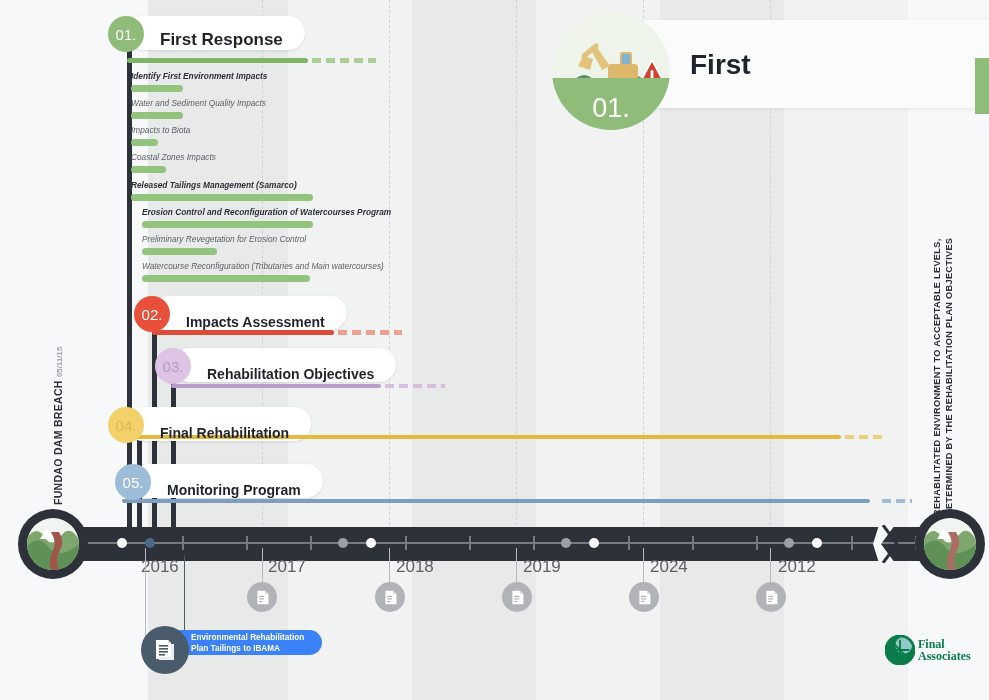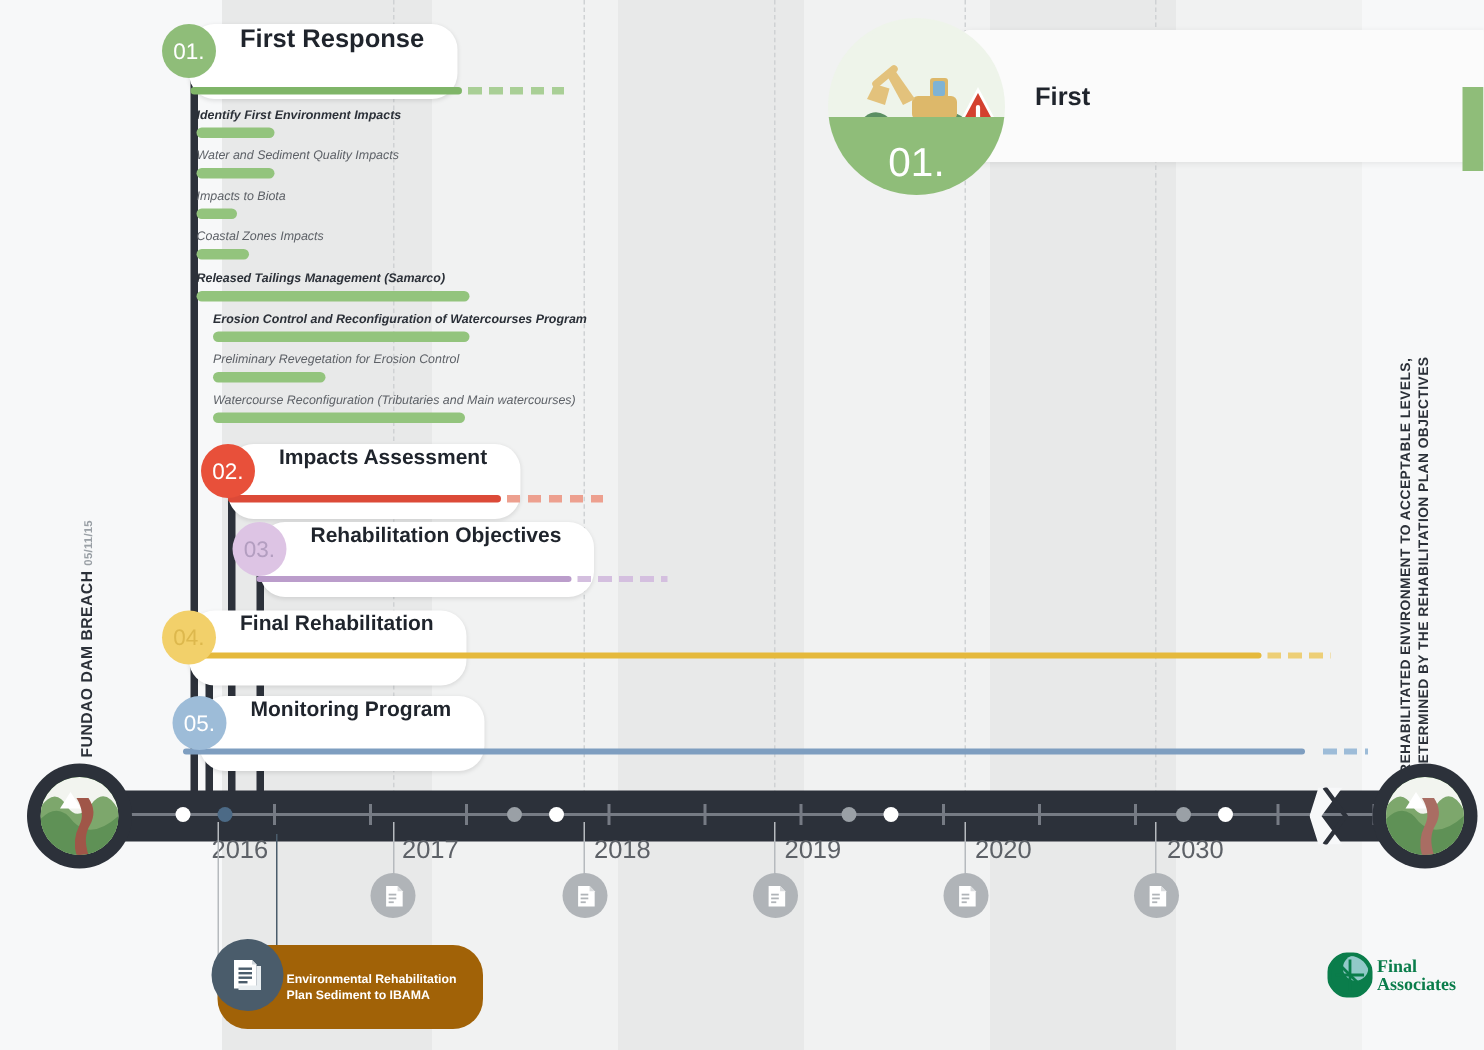--- a/index.html
+++ b/index.html
@@ -32,23 +32,23 @@
   #right-caption{left:931px;top:516px;transform:rotate(-90deg);font-size:9.2px;line-height:12px;
                  color:#2b3038;text-align:left;}
   #right-caption div{white-space:nowrap;}
 
   
   .spine{position:absolute;background:#2c313a;border-radius:2px;}
 
   
   .phase{position:absolute;height:34px;display:flex;align-items:center;}
   .phase .pill{
-    position:absolute;left:18px;top:0;height:50px;
+    position:absolute;left:18px;top:0;height:34px;
     background:#ffffff;border-radius:17px;
-    display:flex;align-items:flex-start;
+    display:flex;align-items:flex-end;
     padding:0 22px 0 34px;
     box-shadow:0 1px 3px rgba(0,0,0,.10);
     font-weight:bold;color:#1f242c;
     white-space:nowrap;
   }
   .phase .badge{
     position:absolute;left:0;top:0;width:36px;height:36px;border-radius:50%;
     display:flex;align-items:center;justify-content:center;
     color:#fff;font-size:15px;font-weight:500;z-index:3;
     font-family:"Liberation Sans", sans-serif;
@@ -80,40 +80,40 @@
   .endcap{position:absolute;width:70px;height:70px;border-radius:50%;
           background:#2c313a;display:flex;align-items:center;justify-content:center;}
   .endcap .inner{width:52px;height:52px;border-radius:50%;overflow:hidden;position:relative;background:#8fb97f;}
 
   .yearlabel{position:absolute;font-size:17px;color:#5d6167;}
   .yeardrop{position:absolute;width:1px;background:#b6babe;}
   .doc-circle{position:absolute;width:30px;height:30px;border-radius:50%;
               background:#b0b4b8;display:flex;align-items:center;justify-content:center;}
 
   
-  #ibama{position:absolute;left:145px;top:630px;height:56px;
-         background:#a16207;border-radius:20px;display:flex;align-items:center;
+  #ibama{position:absolute;left:145px;top:630px;height:25px;
+         background:#3b82f6;border-radius:20px;display:flex;align-items:center;
          padding-left:46px;padding-right:18px;}
   #ibama .txt{color:#fff;font-size:8.2px;font-weight:bold;line-height:11px;white-space:nowrap;}
   #ibama-icon{position:absolute;left:141px;top:626px;width:48px;height:48px;border-radius:50%;
               background:#4a5c6b;display:flex;align-items:center;justify-content:center;}
   #ibama-stem{position:absolute;left:184px;top:556px;width:1px;height:74px;background:#4a5c6b;}
 
   #legend{position:absolute;left:703px;top:622px;width:158px;height:56px;
           background:#f7f8f9;border:1px solid #e2e4e6;border-radius:7px;
           display:flex;align-items:center;padding-left:14px;}
   #legend .lic{width:34px;height:34px;border-radius:50%;background:#b0b4b8;
                display:flex;align-items:center;justify-content:center;margin-right:12px;}
   #legend .ltx{font-size:9.5px;color:#4a4f55;line-height:13px;}
 
   
   #hdr-card{position:absolute;left:640px;top:20px;width:350px;height:88px;
             background:#fbfbfb;border-radius:6px;box-shadow:0 1px 4px rgba(0,0,0,.07);
             display:flex;align-items:center;padding-left:50px;}
-  #hdr-card .ht{font-size:17px;font-weight:bold;color:#1f242c;line-height:27px;}
+  #hdr-card .ht{font-size:28px;font-weight:bold;color:#1f242c;line-height:27px;}
   #hdr-badge{position:absolute;left:552px;top:12px;width:118px;height:118px;border-radius:50%;
              background:#eef4ea;overflow:hidden;}
   #hdr-badge .half{position:absolute;left:0;bottom:0;width:118px;height:52px;background:#8fbd79;}
   #hdr-badge .num{position:absolute;left:0;bottom:6px;width:118px;text-align:center;
                   color:#ffffff;font-size:27px;}
   #hdr-accent{position:absolute;left:975px;top:58px;width:14px;height:56px;background:#8fbd79;}
 
   
   #golder{position:absolute;left:885px;top:632px;width:96px;height:36px;display:flex;align-items:center;}
   #golder .gtext{font-family:"Liberation Serif", serif;color:#0a7d4b;font-weight:bold;
@@ -352,49 +352,49 @@
   <div class="doc-circle" style="left:502px;top:582px;">
     <svg width="17" height="17" viewBox="0 0 20 20">
       <path d="M4 2 h9 l4 4 v12 H4z" fill="#ffffff"></path>
       <path d="M13 2 v4 h4z" fill="#d9dbdd"></path>
       <rect x="6" y="8" width="6" height="1.4" fill="#b0b4b8"></rect>
       <rect x="6" y="11" width="6" height="1.4" fill="#b0b4b8"></rect>
       <rect x="6" y="14" width="4" height="1.4" fill="#b0b4b8"></rect>
     </svg>
   </div>
 
-  <div class="yearlabel" style="left:650px;top:557px;">2020</div>
+  <div class="yearlabel" style="left:650px;top:557px;">2024</div>
   <div class="yeardrop" style="left:643px;top:548px;height:40px;"></div>
   <div class="doc-circle" style="left:629px;top:582px;">
     <svg width="17" height="17" viewBox="0 0 20 20">
       <path d="M4 2 h9 l4 4 v12 H4z" fill="#ffffff"></path>
       <path d="M13 2 v4 h4z" fill="#d9dbdd"></path>
       <rect x="6" y="8" width="6" height="1.4" fill="#b0b4b8"></rect>
       <rect x="6" y="11" width="6" height="1.4" fill="#b0b4b8"></rect>
       <rect x="6" y="14" width="4" height="1.4" fill="#b0b4b8"></rect>
     </svg>
   </div>
 
-  <div class="yearlabel" style="left:778px;top:557px;">2030</div>
+  <div class="yearlabel" style="left:778px;top:557px;">2012</div>
   <div class="yeardrop" style="left:770px;top:548px;height:40px;"></div>
   <div class="doc-circle" style="left:756px;top:582px;">
     <svg width="17" height="17" viewBox="0 0 20 20">
       <path d="M4 2 h9 l4 4 v12 H4z" fill="#ffffff"></path>
       <path d="M13 2 v4 h4z" fill="#d9dbdd"></path>
       <rect x="6" y="8" width="6" height="1.4" fill="#b0b4b8"></rect>
       <rect x="6" y="11" width="6" height="1.4" fill="#b0b4b8"></rect>
       <rect x="6" y="14" width="4" height="1.4" fill="#b0b4b8"></rect>
     </svg>
   </div>
 
   <div id="ibama-stem"></div>
   <div id="ibama">
     <div class="txt">
       <div>Environmental Rehabilitation</div>
-      <div>Plan Sediment to IBAMA</div>
+      <div>Plan Tailings to IBAMA</div>
     </div>
   </div>
   <div id="ibama-icon">
     <svg width="24" height="24" viewBox="0 0 24 24">
       <path d="M3 2 h12 l3 3 v16 H3z" fill="#ffffff"></path>
       <path d="M15 2 v3 h3z" fill="#cfd6db"></path>
       <rect x="6" y="7" width="9" height="1.6" fill="#4a5c6b"></rect>
       <rect x="6" y="10" width="9" height="1.6" fill="#4a5c6b"></rect>
       <rect x="6" y="13" width="9" height="1.6" fill="#4a5c6b"></rect>
       <rect x="6" y="16" width="6" height="1.6" fill="#4a5c6b"></rect>

